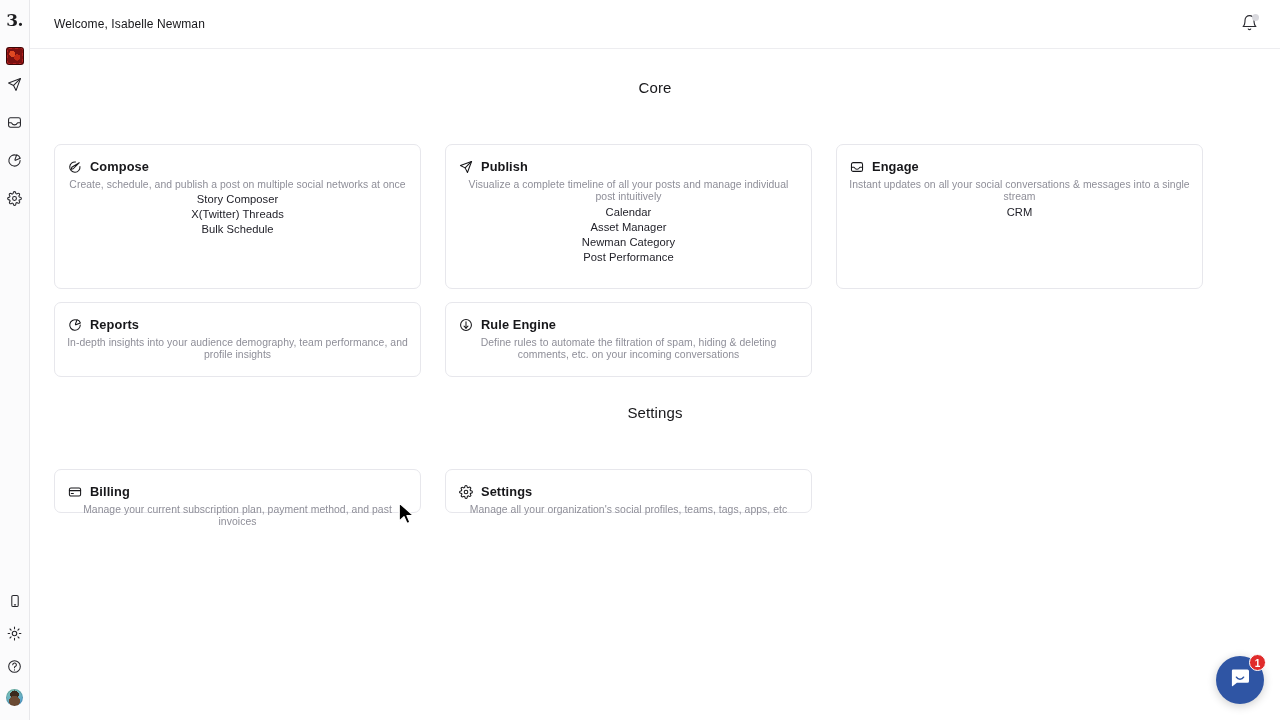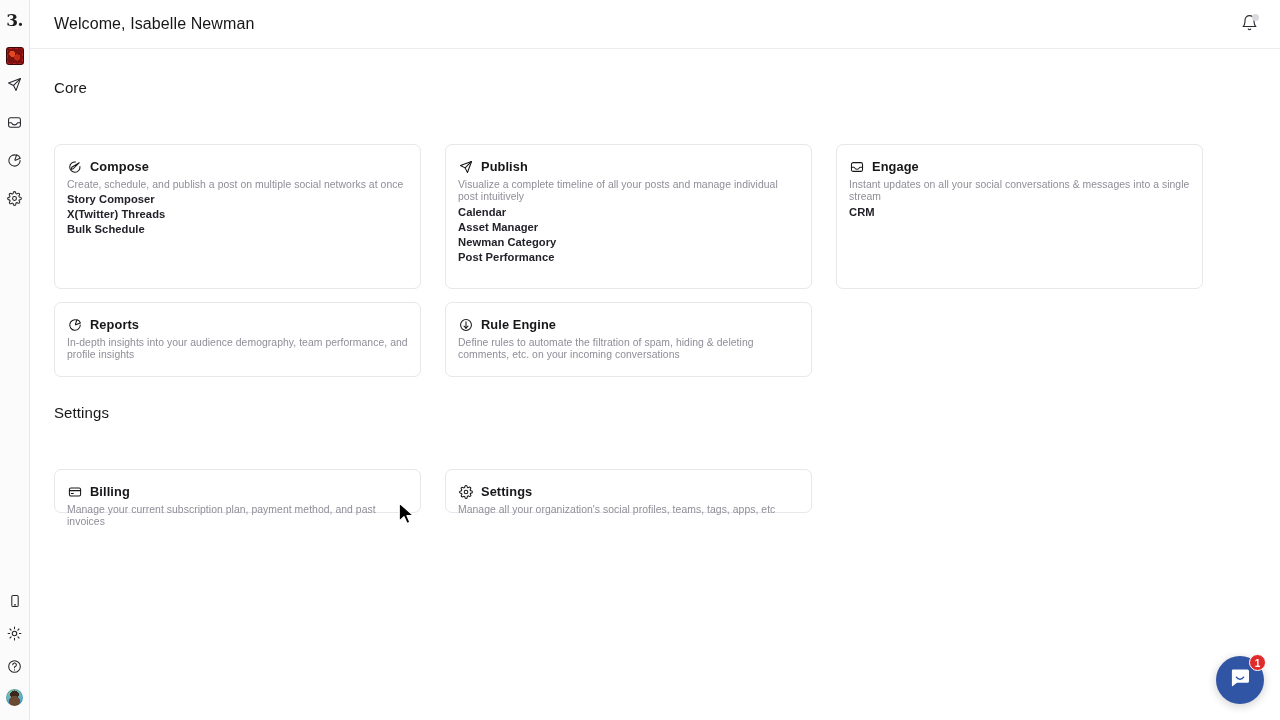--- a/index.html
+++ b/index.html
@@ -119,21 +119,21 @@
 
   .topbar {
     height: 49px;
     border-bottom: 1px solid #ededf0;
     display: flex;
     align-items: center;
     padding: 0 18px 0 24px;
   }
 
   .page-title {
-    font-size: 16px;
+    font-size: 12px;
     color: #17171a;
     font-weight: 400;
     letter-spacing: .1px;
   }
 
   .topbar-right {
     margin-left: auto;
     display: flex;
     align-items: center;
   }
@@ -154,20 +154,21 @@
     right: 3px;
     width: 7px;
     height: 7px;
     border-radius: 50%;
     background: #d9d9de;
   }
 
   
   .content {
     padding: 30px 24px 0 24px;
+    text-align: center;
   }
 
   .section-title {
     font-size: 15px;
     color: #17171a;
     font-weight: 400;
     margin-bottom: 11px;
     letter-spacing: .1px;
   }
   .section-title.second { margin-top: 27px; }
@@ -227,21 +228,20 @@
   }
 
   .card-links { margin-top: 1px; }
 
   .card-link {
     font-size: 11.2px;
     line-height: 15px;
     color: #22222a;
     letter-spacing: .05px;
     cursor: pointer;
-    font-weight: bold;
   }
 
   
   .chat-launcher {
     position: absolute;
     right: 16px;
     bottom: 16px;
     width: 48px;
     height: 48px;
     border-radius: 50%;

